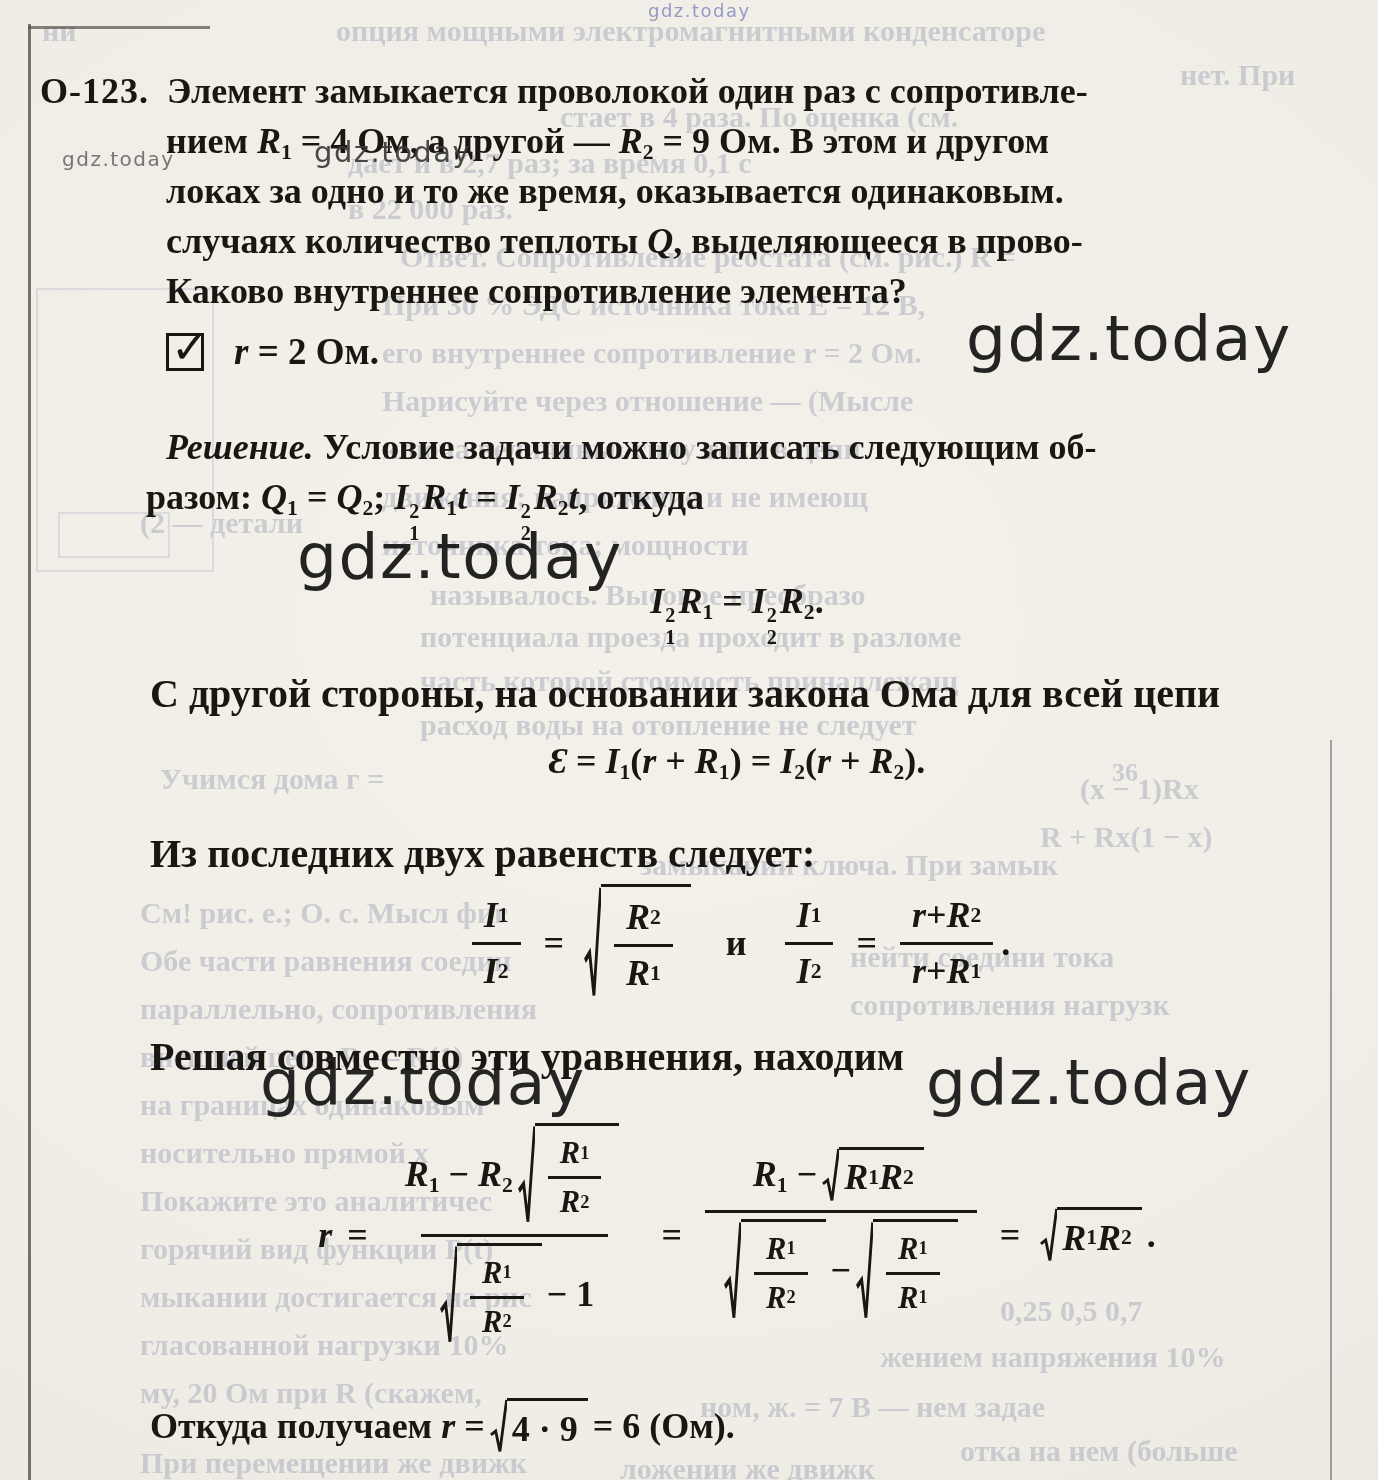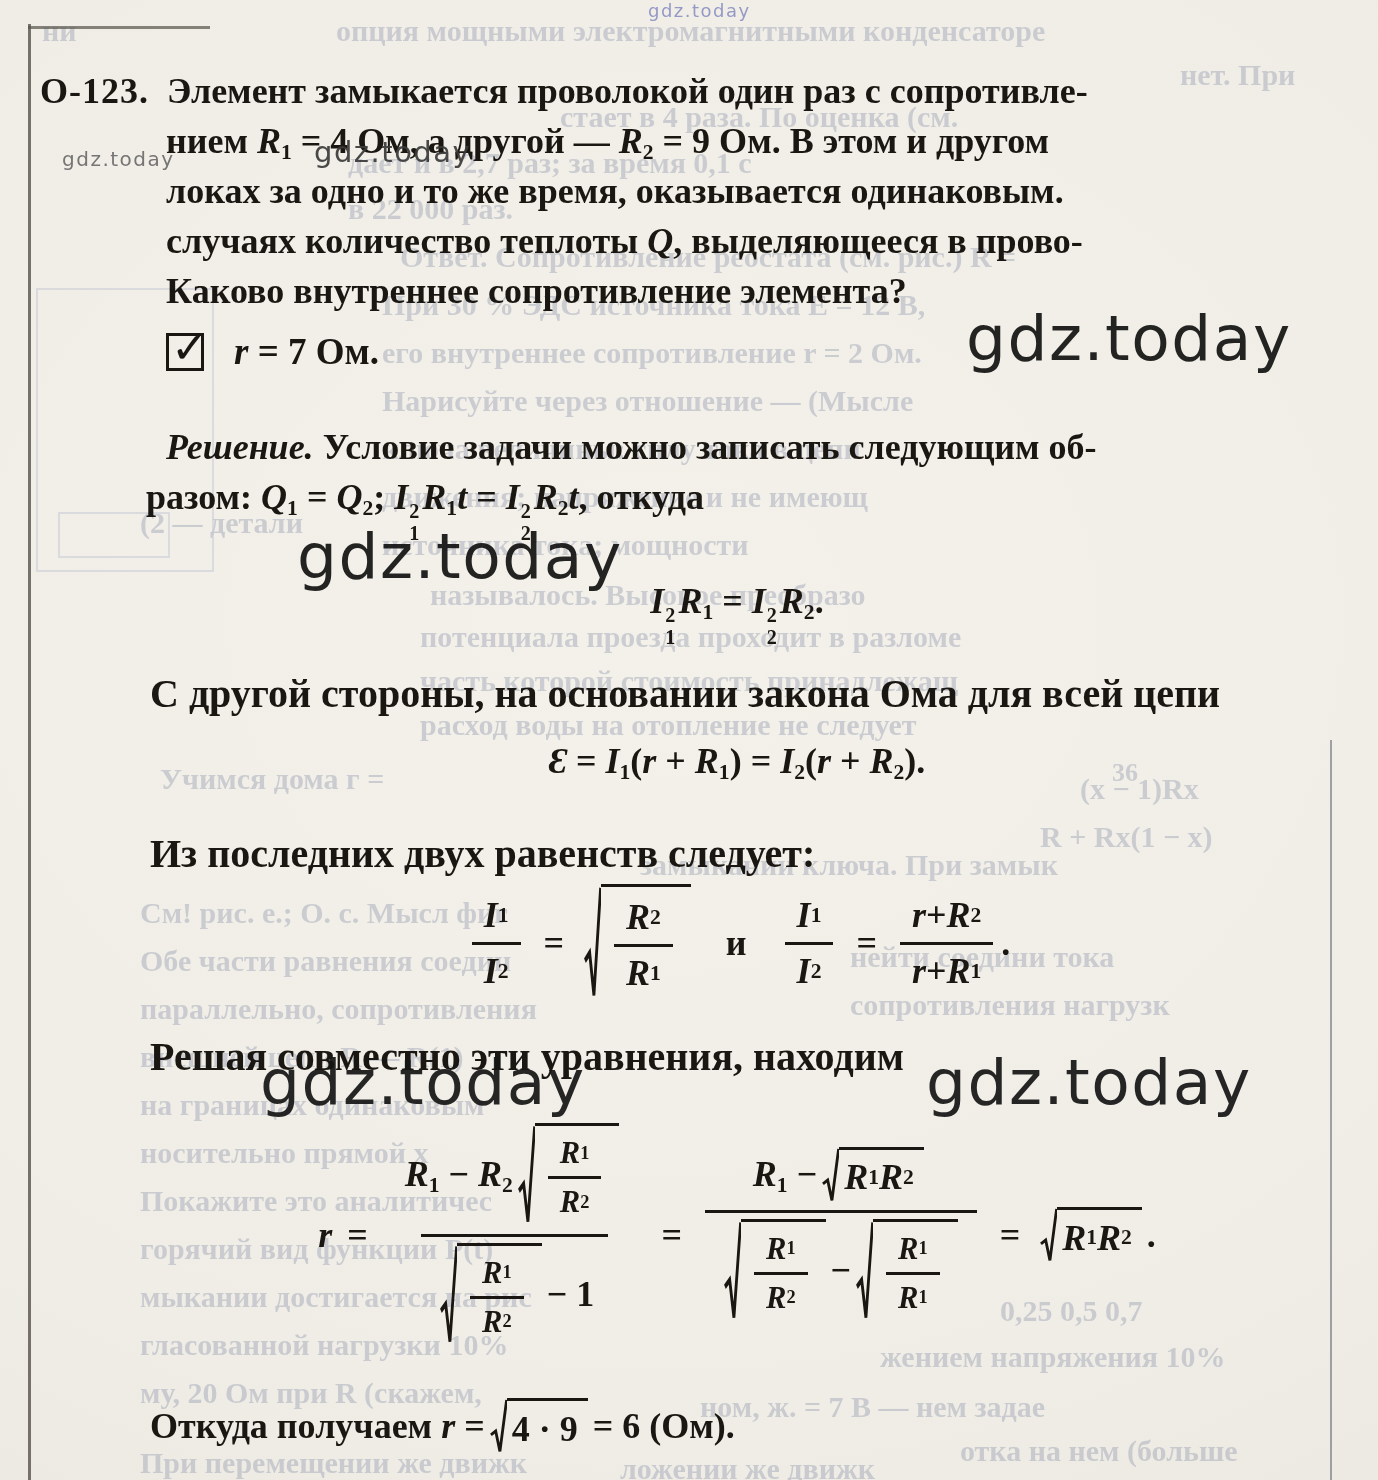--- a/index.html
+++ b/index.html
@@ -129,21 +129,21 @@
     <div class="pline ind"><span>нием </span><span class="seg-i">R</span><span class="seg-sb">1</span><span> = 4 Ом, а другой — </span><span class="seg-i">R</span><span class="seg-sb">2</span><span> = 9 Ом. В этом и другом</span></div>
     <div class="pline ind"><span>локах за одно и то же время, оказывается одинаковым.</span></div>
     <div class="pline ind"><span>случаях количество теплоты </span><span class="seg-i">Q</span><span>, выделяющееся в прово-</span></div>
     <div class="pline ind"><span>Каково внутреннее сопротивление элемента?</span></div>
   </div>
 
   <div class="answer-row">
     <span class="checkbox">
         <span class="check">✓</span>
       </span>
-    <span><span class="seg-i">r</span><span> = 7 Ом.</span></span>
+    <span><span class="seg-i">r</span><span> = 2 Ом.</span></span>
   </div>
 
   <div class="sol">
     <div class="pline"><span class="seg-bi">Решение.</span><span> Условие задачи можно записать следующим об-</span></div>
     <div class="pline out"><span>разом: </span><span class="seg-i">Q</span><span class="seg-sb">1</span><span> = </span><span class="seg-i">Q</span><span class="seg-sb">2</span><span>; </span><span class="seg-i">I</span><span class="ss">
           <span>2</span>
           <span>1</span>
         </span><span class="seg-i">R</span><span class="seg-sb">1</span><span class="seg-i">t</span><span> = </span><span class="seg-i">I</span><span class="ss">
           <span>2</span>
           <span>2</span>

